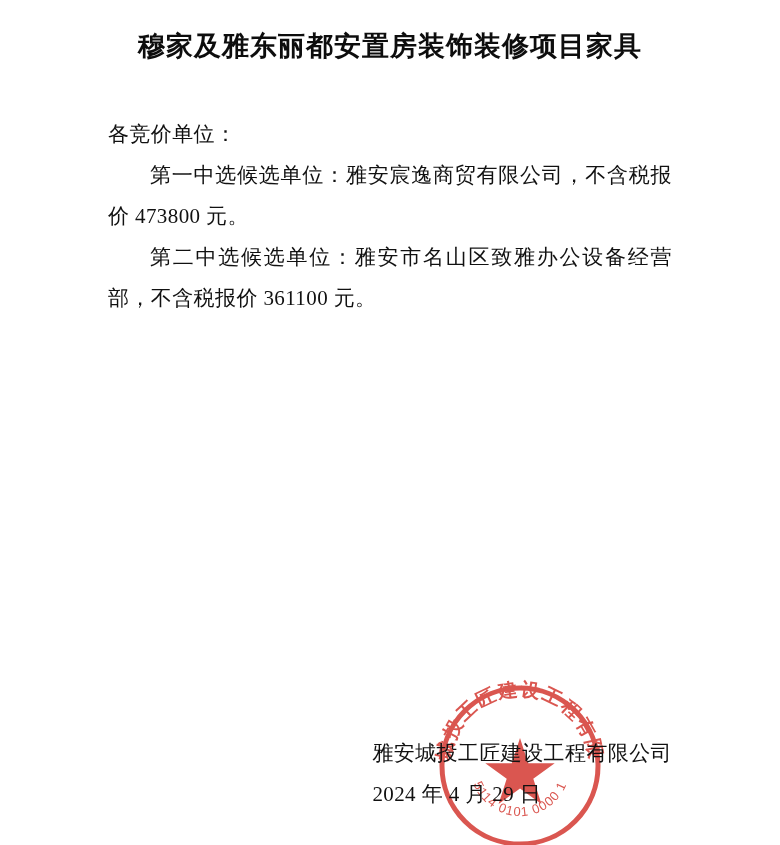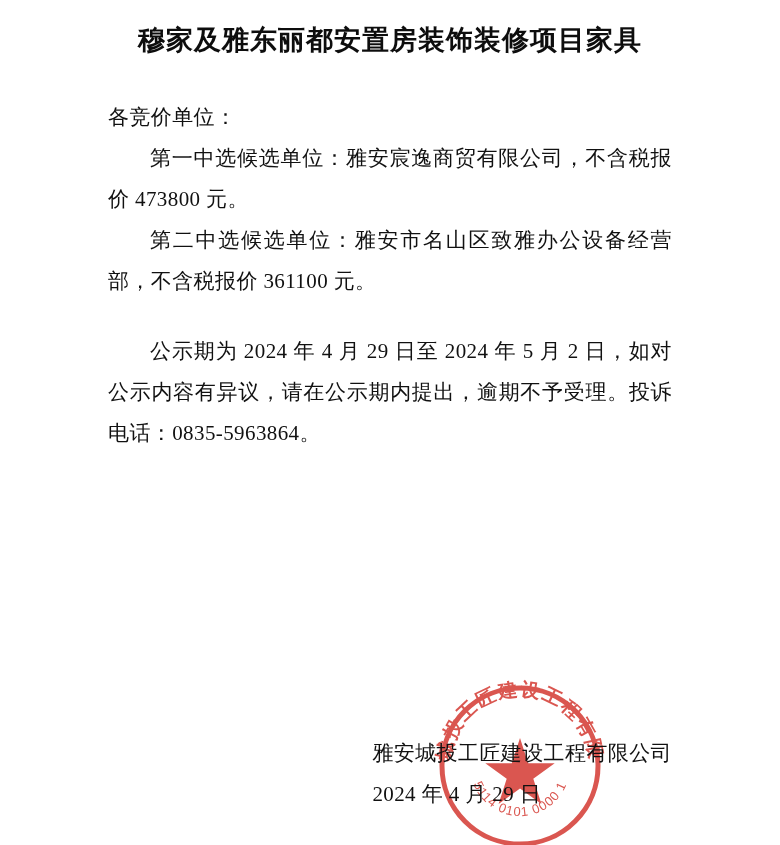--- a/index.html
+++ b/index.html
@@ -13,21 +13,21 @@
     font-family: "Liberation Serif", "DejaVu Serif", serif;
     color: #111111;
     overflow: hidden;
     position: relative;
   }
   .page {
     position: relative;
     width: 780px;
     height: 845px;
     box-sizing: border-box;
-    padding: 18px 108px 0 108px;
+    padding: 24px 108px 0 108px;
   }
   .doc-title {
     text-align: center;
     font-weight: bold;
     font-size: 27px;
     line-height: 44px;
     letter-spacing: 1px;
     color: #0d0d0d;
     margin: 0;
     padding: 0 0 6px 0;
@@ -45,21 +45,21 @@
     line-height: 41px;
     text-align: justify;
     text-justify: inter-ideograph;
     letter-spacing: 0.4px;
     color: #111111;
   }
   p.indent {
     text-indent: 2em;
   }
   p.gap-top {
-    margin-top: 29px;
+    margin-top: 40px;
   }
   .salutation {
     margin-bottom: 2px;
   }
   .signature {
     position: absolute;
     right: 108px;
     bottom: 30px;
     text-align: left;
     font-size: 21px;
@@ -113,21 +113,20 @@
   <div class="body-block">
 
     <p class="para salutation gap-top">各竞价单位：</p>
 
 
     <p class="para indent">第一中选候选单位：雅安宸逸商贸有限公司，不含税报价 473800 元。</p>
 
     <p class="para indent">第二中选候选单位：雅安市名山区致雅办公设备经营部，不含税报价 361100 元。</p>
 
 
-    <p class="para indent gap-top">公示期为 2024 年 4 月 29 日至 2024 年 5 月 2 日，如对公示内容有异议，请在公示期内提出，逾期不予受理。投诉电话：0835-5963864。</p>
 
   </div>
 
   <div class="seal">
     <svg width="180" height="180" viewBox="0 0 180 180" xmlns="http://www.w3.org/2000/svg">
       <defs>
         <path id="sealArcTop" d="M 20,90 A 70,70 0 0 1 160,90" fill="none"></path>
         <path id="sealArcBottom" d="M 40,90 A 50,50 0 0 0 140,90" fill="none"></path>
       </defs>
       <circle cx="90" cy="90" r="78" fill="none" stroke="#d2322a" stroke-width="5"></circle>

